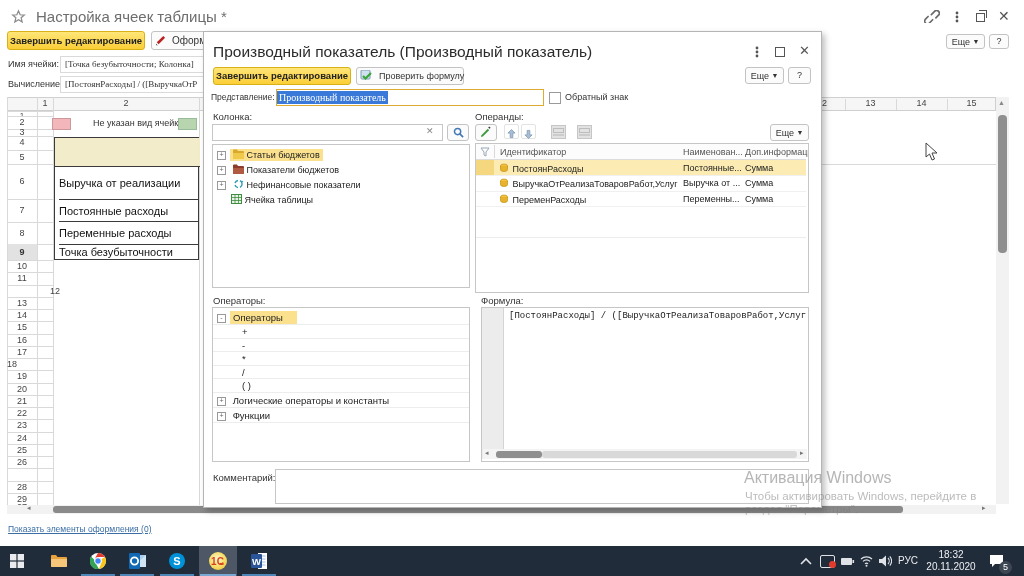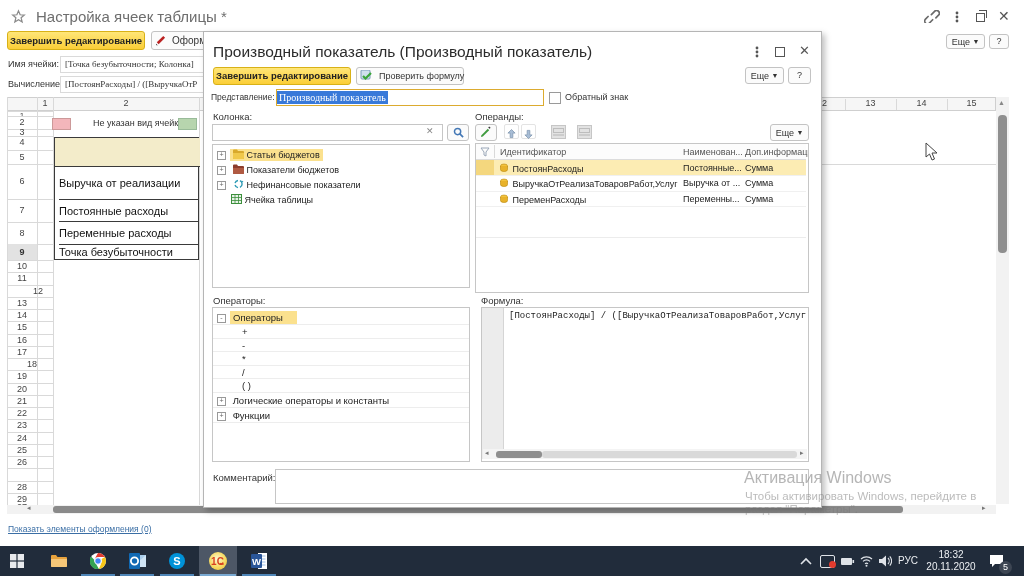--- a/index.html
+++ b/index.html
@@ -110,27 +110,27 @@
         <div class="gline" style="left:0;top:408.0px;width:46px;height:1px;"></div>
         <div class="abs" style="left:0;top:18.5px;width:30px;height:13.0px;font-size:9px;color:#444;text-align:center;line-height:13.0px;">2</div>
         <div class="abs" style="left:0;top:31.5px;width:30px;height:7.5px;font-size:9px;color:#444;text-align:center;line-height:7.5px;">3</div>
         <div class="abs" style="left:0;top:39.0px;width:30px;height:13.5px;font-size:9px;color:#444;text-align:center;line-height:13.5px;">4</div>
         <div class="abs" style="left:0;top:52.5px;width:30px;height:14.5px;font-size:9px;color:#444;text-align:center;line-height:14.5px;">5</div>
         <div class="abs" style="left:0;top:67.0px;width:30px;height:35.0px;font-size:9px;color:#444;text-align:center;line-height:35.0px;">6</div>
         <div class="abs" style="left:0;top:102.0px;width:30px;height:22.5px;font-size:9px;color:#444;text-align:center;line-height:22.5px;">7</div>
         <div class="abs" style="left:0;top:124.5px;width:30px;height:22.5px;font-size:9px;color:#444;text-align:center;line-height:22.5px;">8</div>
         <div class="abs" style="left:0;top:163.0px;width:30px;height:12.3px;font-size:9px;color:#444;text-align:center;line-height:12.3px;">10</div>
         <div class="abs" style="left:0;top:175.3px;width:30px;height:12.3px;font-size:9px;color:#444;text-align:center;line-height:12.3px;">11</div>
-        <div class="abs" style="left:16px;top:187.5px;width:30px;height:12.3px;font-size:9px;color:#444;text-align:center;line-height:12.3px;">12</div>
+        <div class="abs" style="left:0;top:187.5px;width:30px;height:12.3px;font-size:9px;color:#444;text-align:center;line-height:12.3px;padding-left:33px;">12</div>
         <div class="abs" style="left:0;top:199.8px;width:30px;height:12.3px;font-size:9px;color:#444;text-align:center;line-height:12.3px;">13</div>
         <div class="abs" style="left:0;top:212.0px;width:30px;height:12.3px;font-size:9px;color:#444;text-align:center;line-height:12.3px;">14</div>
         <div class="abs" style="left:0;top:224.3px;width:30px;height:12.3px;font-size:9px;color:#444;text-align:center;line-height:12.3px;">15</div>
         <div class="abs" style="left:0;top:236.5px;width:30px;height:12.3px;font-size:9px;color:#444;text-align:center;line-height:12.3px;">16</div>
         <div class="abs" style="left:0;top:248.8px;width:30px;height:12.3px;font-size:9px;color:#444;text-align:center;line-height:12.3px;">17</div>
-        <div class="abs" style="left:0;top:261.0px;width:30px;height:12.3px;font-size:9px;color:#444;text-align:right;line-height:12.3px;">18</div>
+        <div class="abs" style="left:0;top:261.0px;width:30px;height:12.3px;font-size:9px;color:#444;text-align:left;line-height:12.3px;">18</div>
         <div class="abs" style="left:0;top:273.3px;width:30px;height:12.3px;font-size:9px;color:#444;text-align:center;line-height:12.3px;">19</div>
         <div class="abs" style="left:0;top:285.5px;width:30px;height:12.3px;font-size:9px;color:#444;text-align:center;line-height:12.3px;">20</div>
         <div class="abs" style="left:0;top:297.8px;width:30px;height:12.3px;font-size:9px;color:#444;text-align:center;line-height:12.3px;">21</div>
         <div class="abs" style="left:0;top:310.0px;width:30px;height:12.3px;font-size:9px;color:#444;text-align:center;line-height:12.3px;">22</div>
         <div class="abs" style="left:0;top:322.3px;width:30px;height:12.3px;font-size:9px;color:#444;text-align:center;line-height:12.3px;">23</div>
         <div class="abs" style="left:0;top:334.5px;width:30px;height:12.3px;font-size:9px;color:#444;text-align:center;line-height:12.3px;">24</div>
         <div class="abs" style="left:0;top:346.8px;width:30px;height:12.3px;font-size:9px;color:#444;text-align:center;line-height:12.3px;">25</div>
         <div class="abs" style="left:0;top:359.0px;width:30px;height:12.3px;font-size:9px;color:#444;text-align:center;line-height:12.3px;">26</div>
         <div class="abs" style="left:0;top:371.3px;width:30px;height:12.3px;font-size:9px;color:#444;text-align:center;line-height:12.3px;margin-top:33px;">27</div>
         <div class="abs" style="left:0;top:383.5px;width:30px;height:12.3px;font-size:9px;color:#444;text-align:center;line-height:12.3px;">28</div>

